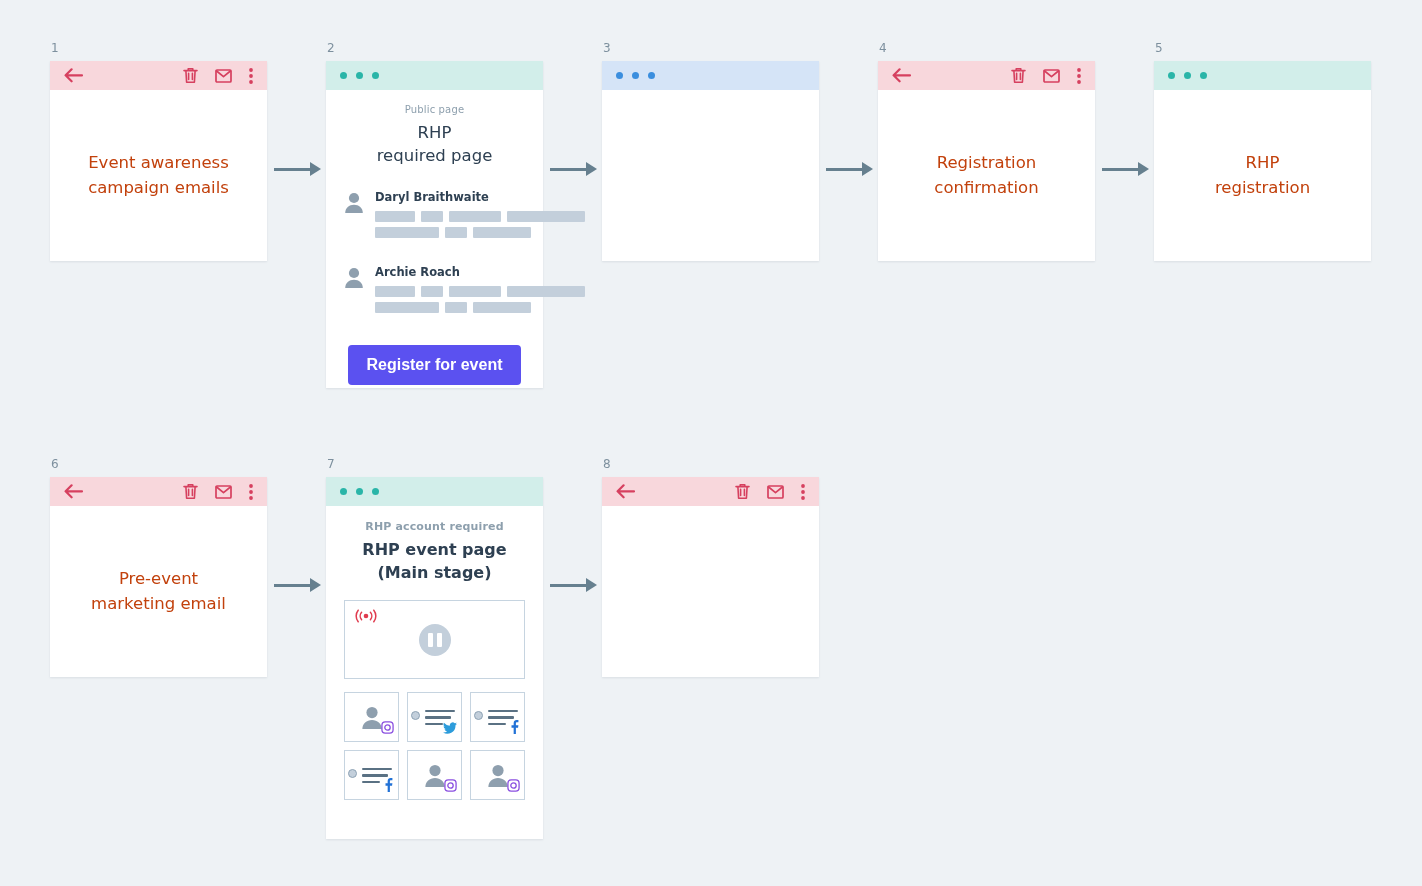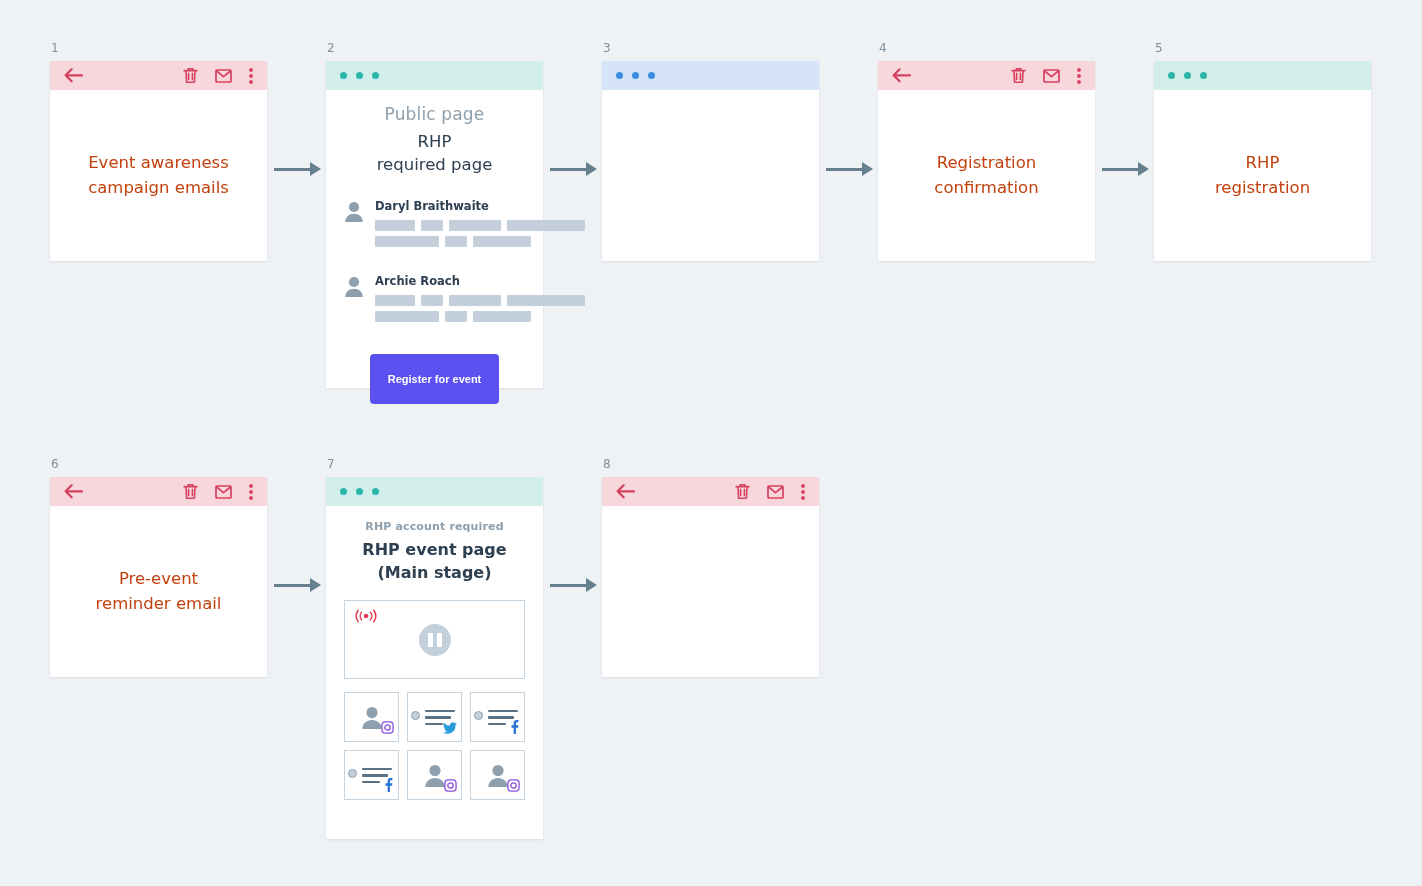--- a/index.html
+++ b/index.html
@@ -54,21 +54,21 @@
     text-align: center;
     color: #c2410c;
     font-size: 16.5px;
     line-height: 1.48;
     padding: 0 10px;
   }
 
   
   .rich { padding: 14px 18px 0; }
   .eyebrow {
-    text-align: center; color: #8d9fad; font-size: 17px;
+    text-align: center; color: #8d9fad; font-size: 10px;
     letter-spacing: .15px; margin-bottom: 6px;
   }
   .eyebrow.bold { font-weight: bold; color: #8d9fad; font-size: 11px; }
   .rich-title {
     text-align: center; color: #2e4052; font-size: 16.5px;
     line-height: 1.42;
   }
   .rich-title.bold { font-weight: bold; font-size: 16px; }
 
   
@@ -77,22 +77,22 @@
   .speaker-main { flex: 1; }
   .speaker-name {
     font-weight: bold; font-size: 11.5px; color: #2e4052; margin-bottom: 7px;
   }
   .bar-row { display: flex; gap: 6px; margin-bottom: 5px; }
   .bar { height: 11px; background: #c3cfdb; border-radius: 1px; }
 
   
   .btn-wrap { display: flex; justify-content: center; margin-top: 27px; }
   .btn-register {
-    background: #5b51f0; color: #fff; font-weight: bold; font-size: 11px;
-    padding: 19px 18px; border: none; border-radius: 4px; cursor: pointer;
+    background: #5b51f0; color: #fff; font-weight: bold; font-size: 16px;
+    padding: 11px 18px; border: none; border-radius: 4px; cursor: pointer;
   }
 
   
   .video {
     position: relative; margin: 16px 0 0; height: 79px;
     border: 1px solid #c6d4e0; background: #fff;
     display: flex; align-items: center; justify-content: center;
   }
   .live-ico { position: absolute; top: 7px; left: 8px; }
   .pause-circle {
@@ -347,21 +347,21 @@
               <circle cx="2" cy="2" r="1.9" fill="#d6405f"></circle>
               <circle cx="2" cy="8" r="1.9" fill="#d6405f"></circle>
               <circle cx="2" cy="14" r="1.9" fill="#d6405f"></circle>
             </svg>
         </span>
       </span>
     </div>
     <div class="body-plain">
       <span>
         <span>Pre-event</span><br>
-        <span>reminder email</span>
+        <span>marketing email</span>
       </span>
     </div>
   </div>
 
   <div class="arrow" style="left:274px; top:578px; width:47px;">
     <div class="arrow-line" style="width:36px;"></div>
       <div class="arrow-head"></div>
   </div>
 
   <div class="card" style="left:326px; top:477px; width:217px; height:362px;">

